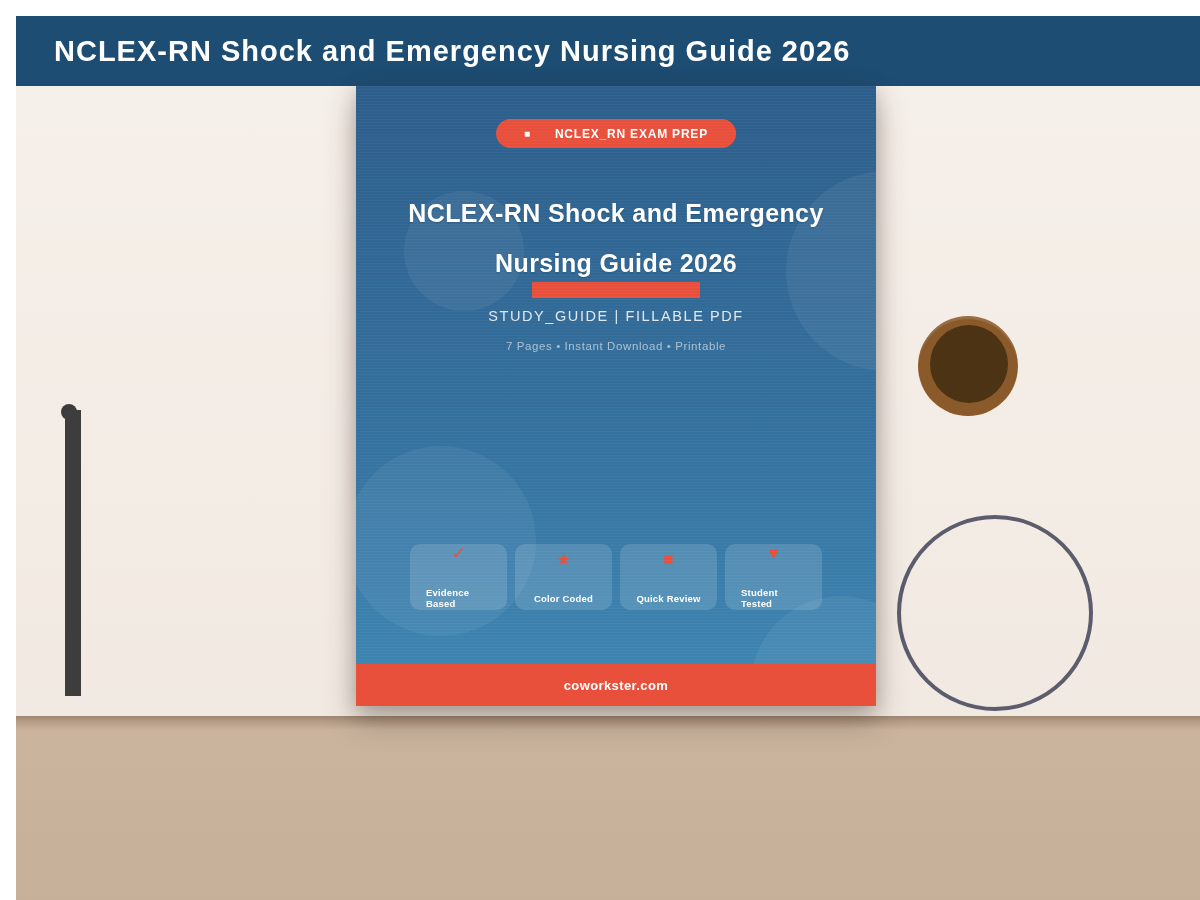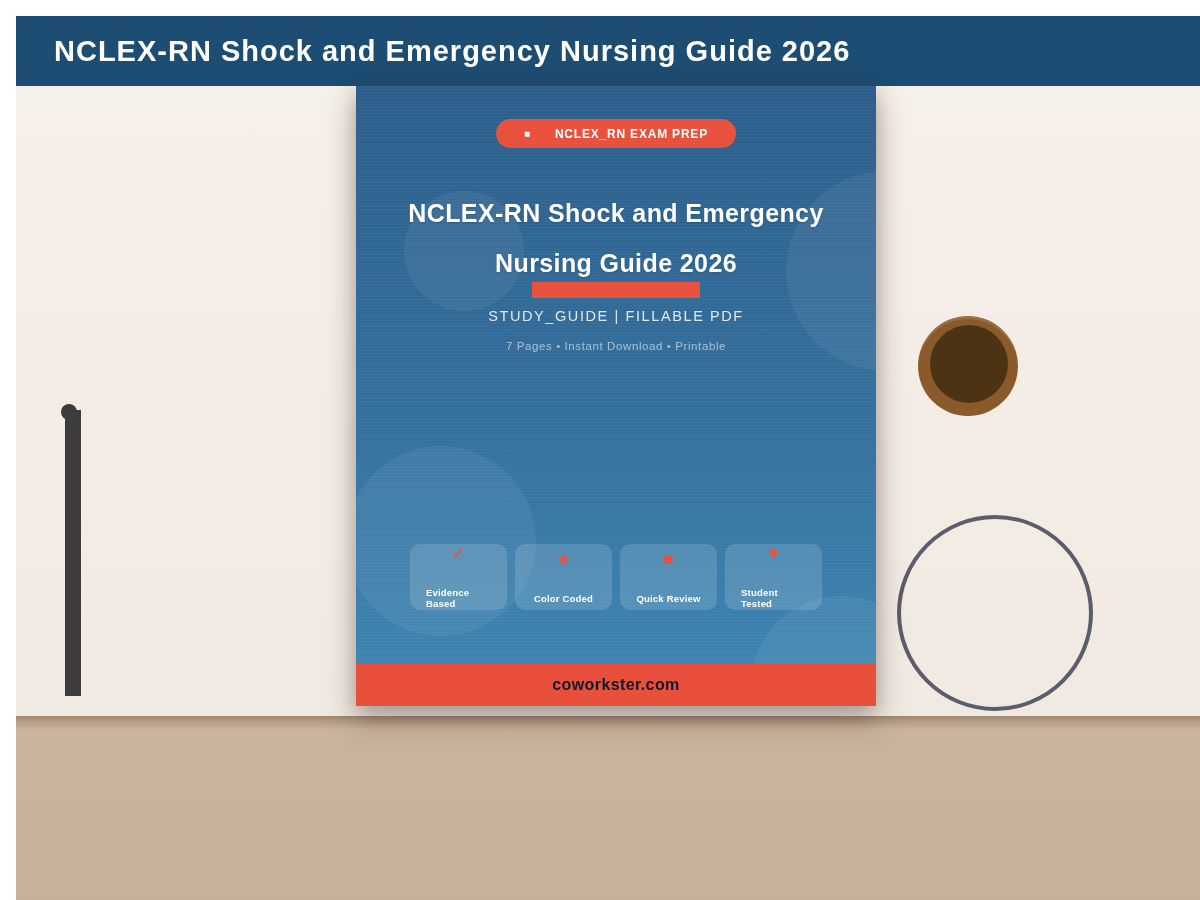--- a/index.html
+++ b/index.html
@@ -106,21 +106,21 @@
     display: flex; flex-direction: column; align-items: center; justify-content: center; gap: 9px;
   }
   .card .fi { color: #e8503c; font-size: 17px; line-height: 1; }
   .card .fl { color: #ffffff; font-size: 9.5px; font-weight: bold; letter-spacing: 0.2px; }
 
   .cover-footer {
     position: absolute; left: 0; bottom: 0; width: 100%; height: 42px;
     background: #e8503c; display: flex; align-items: center; justify-content: center;
     z-index: 2;
   }
-  .cover-footer span { color: #0f172a; font-size: 16px; font-weight: bold; letter-spacing: 0.4px; }
+  .cover-footer span { color: #ffffff; font-size: 13px; font-weight: bold; letter-spacing: 0.4px; }
 </style>
 </head>
 <body>
 
 <div class="stage">
 
   <header class="banner">
     <h1>NCLEX-RN Shock and Emergency Nursing Guide 2026</h1>
   </header>
 

